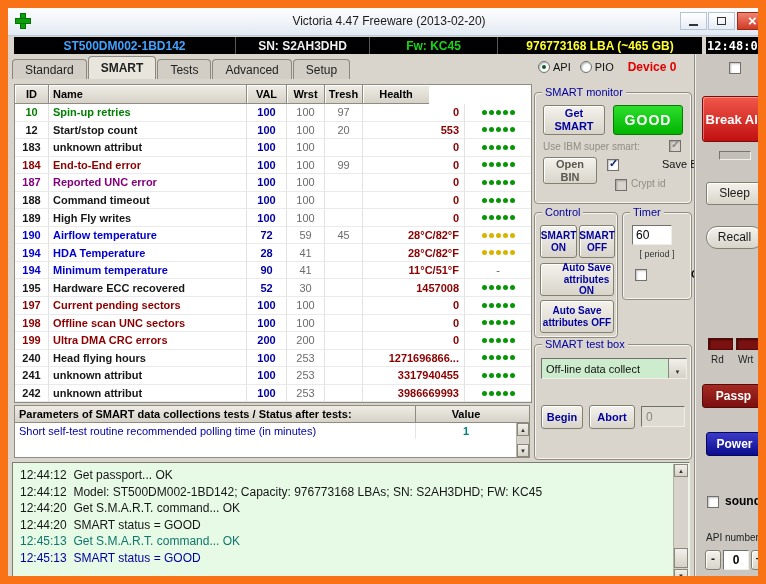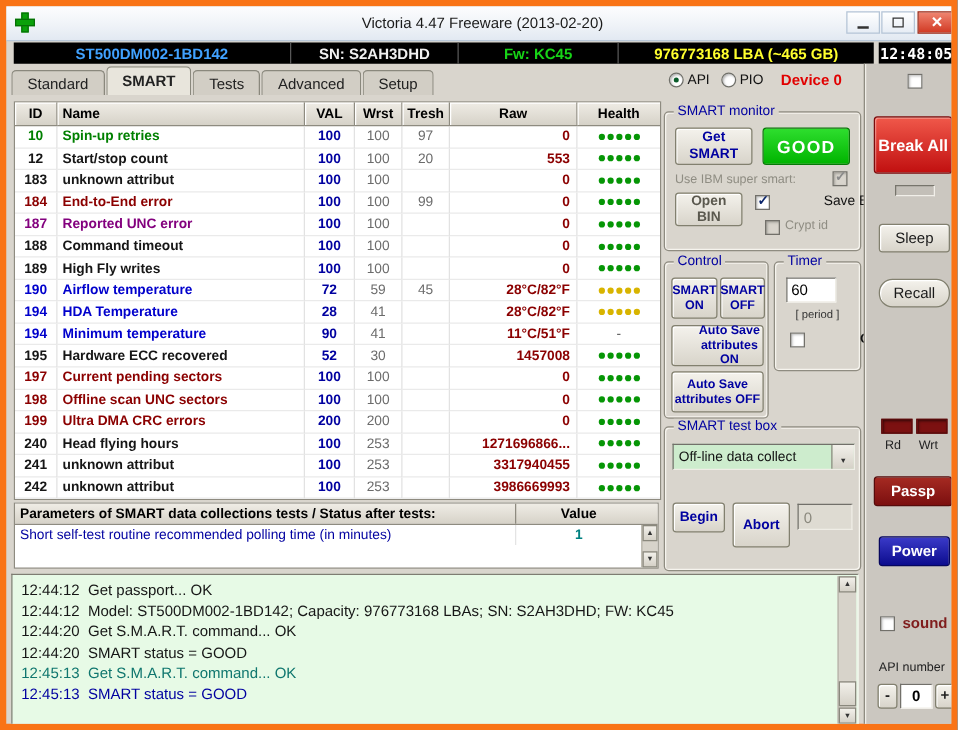--- a/index.html
+++ b/index.html
@@ -1,16 +1,16 @@
 <!DOCTYPE html>
 <html><head>
 <meta charset="utf-8">
 <style>
   html,body{margin:0;padding:0;background:#6b6b6b;}
-  .win{position:relative;width:766px;height:584px;box-sizing:border-box;border:5px solid #f97316;
+  .win{position:relative;width:766px;height:584px;box-sizing:border-box;border:8px solid #f97316;
        background:#d9d5cd;font-family:"Liberation Sans",sans-serif;overflow:hidden;text-decoration:underline;}
 
   
   .titlebar{position:absolute;left:0;top:0;width:762px;height:27px;
     background:linear-gradient(180deg,#fdfdfe 0%,#eef2f7 60%,#e2e9f2 100%);border-bottom:1px solid #b9c9da;}
   .app-icon{position:absolute;left:7px;top:5px;width:16px;height:16px;}
   .cross-v{position:absolute;left:5px;top:0;width:6px;height:16px;background:#0aa10a;border:1px solid #067006;box-sizing:border-box;}
   .cross-h{position:absolute;left:0;top:5px;width:16px;height:6px;background:#0aa10a;border:1px solid #067006;box-sizing:border-box;}
   .title{position:absolute;left:0;right:0;top:6px;text-align:center;font-size:12px;color:#1a1a1a;}
   .tbtn{position:absolute;top:4px;height:18px;display:flex;align-items:center;justify-content:center;
@@ -139,21 +139,21 @@
   .period{position:absolute;left:0;top:36px;width:100%;text-align:center;font-size:9px;color:#333;}
   .on-cb{left:12px;top:56px;}
   .on-lbl{left:29px;top:55px;font-weight:bold;}
 
   .combo{position:absolute;left:6px;top:13px;width:146px;height:21px;display:flex;
     border:1px solid;border-color:#72706a #efede6 #efede6 #72706a;background:#cdeccd;box-sizing:border-box;cursor:pointer;}
   .combo-txt{flex:1;font-size:11px;display:flex;align-items:center;padding-left:4px;color:#111;white-space:nowrap;overflow:hidden;}
   .combo-btn{width:17px;background:linear-gradient(#f2f0ea,#d5d1c7);border-left:1px solid #8a887d;
     display:flex;align-items:center;justify-content:center;}
   .b-begin{left:6px;top:60px;width:42px;height:24px;}
-  .b-abort{left:54px;top:60px;width:46px;height:36px;}
+  .b-abort{left:54px;top:60px;width:46px;height:24px;}
   .count-field{left:106px;top:61px;width:44px;height:21px;background:#dedbd2;color:#8a887d;
     display:flex;align-items:center;padding-left:4px;}
 
   
   .rightcol{position:absolute;left:686px;top:46px;width:76px;height:534px;background:#cbc7c0;
     border-left:1px solid #8f8c81;box-shadow:inset 1px 0 0 #f0eee8;box-sizing:border-box;}
   .hints-cb{left:34px;top:8px;}
   .hints-lbl{left:50px;top:7px;}
   .breakall{position:absolute;left:7px;top:42px;width:63px;height:46px;background:linear-gradient(#f0584a,#c11010);
     border:1px solid #7c0b0b;border-radius:3px;color:#fff;font-size:13px;font-weight:bold;
@@ -171,21 +171,21 @@
   .ledlbl{position:absolute;font-size:10px;color:#222;}
   .lbl-rd{left:16px;top:300px;}
   .lbl-wrt{left:43px;top:300px;}
   .passp{position:absolute;left:7px;top:330px;width:63px;height:24px;background:linear-gradient(#a52a22,#7c0f0f);
     border:1px solid #560b0b;border-radius:3px;color:#fff;font-size:12px;font-weight:bold;
     display:flex;align-items:center;justify-content:center;cursor:pointer;box-sizing:border-box;}
   .power{position:absolute;left:11px;top:378px;width:57px;height:24px;background:linear-gradient(#3a3ac8,#0c0c8e);
     border:1px solid #06065e;border-radius:3px;color:#fff;font-size:12px;font-weight:bold;
     display:flex;align-items:center;justify-content:center;cursor:pointer;box-sizing:border-box;}
   .sound-cb{left:12px;top:442px;}
-  .soundlbl{position:absolute;left:30px;top:440px;font-size:12px;font-weight:bold;color:#7f1d1d;}
+  .soundlbl{position:absolute;left:30px;top:440px;font-size:12px;font-weight:bold;color:#000000;}
   .apilbl{position:absolute;left:0;top:478px;width:100%;text-align:center;font-size:10px;color:#222;}
   .spin-minus{left:10px;top:496px;width:16px;height:20px;font-size:12px;color:#222;font-weight:bold;}
   .spin-disp{position:absolute;left:28px;top:496px;width:26px;height:20px;background:#fff;
     border:1px solid;border-color:#72706a #efede6 #efede6 #72706a;box-sizing:border-box;
     display:flex;align-items:center;justify-content:center;font-size:12px;font-weight:bold;}
   .spin-plus{left:56px;top:496px;width:16px;height:20px;font-size:12px;color:#222;font-weight:bold;}
 </style>
 </head>
 <body>
 
@@ -231,21 +231,20 @@
     <span class="device">Device 0</span>
   </div>
 
   <div class="table">
     <div class="thead">
         <div class="th col0">ID</div>
         <div class="th col1">Name</div>
         <div class="th col2">VAL</div>
         <div class="th col3">Wrst</div>
         <div class="th col4">Tresh</div>
-        <div class="th col5">Raw</div>
         <div class="th col6">Health</div>
       </div>
     <div class="tbody">
         <div class="trow">
           <div class="td col0 nc-green">10</div>
           <div class="td col1 nc-green">Spin-up retries</div>
           <div class="td col2 val">100</div>
           <div class="td col3 dim">100</div>
           <div class="td col4 dim">97</div>
           <div class="td col5 raw">0</div>

